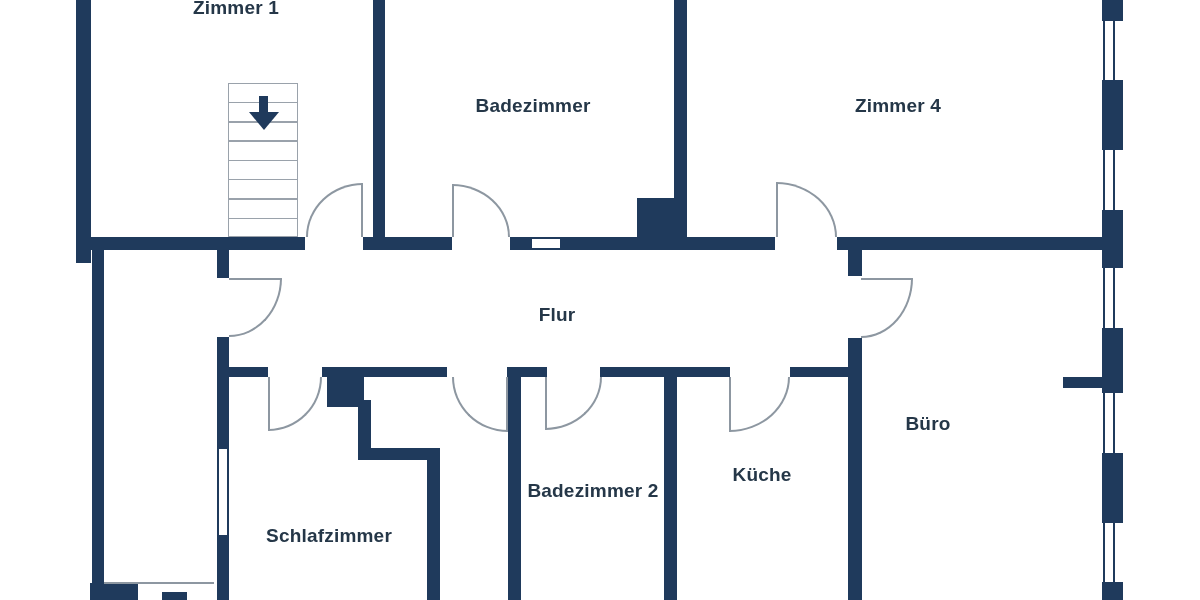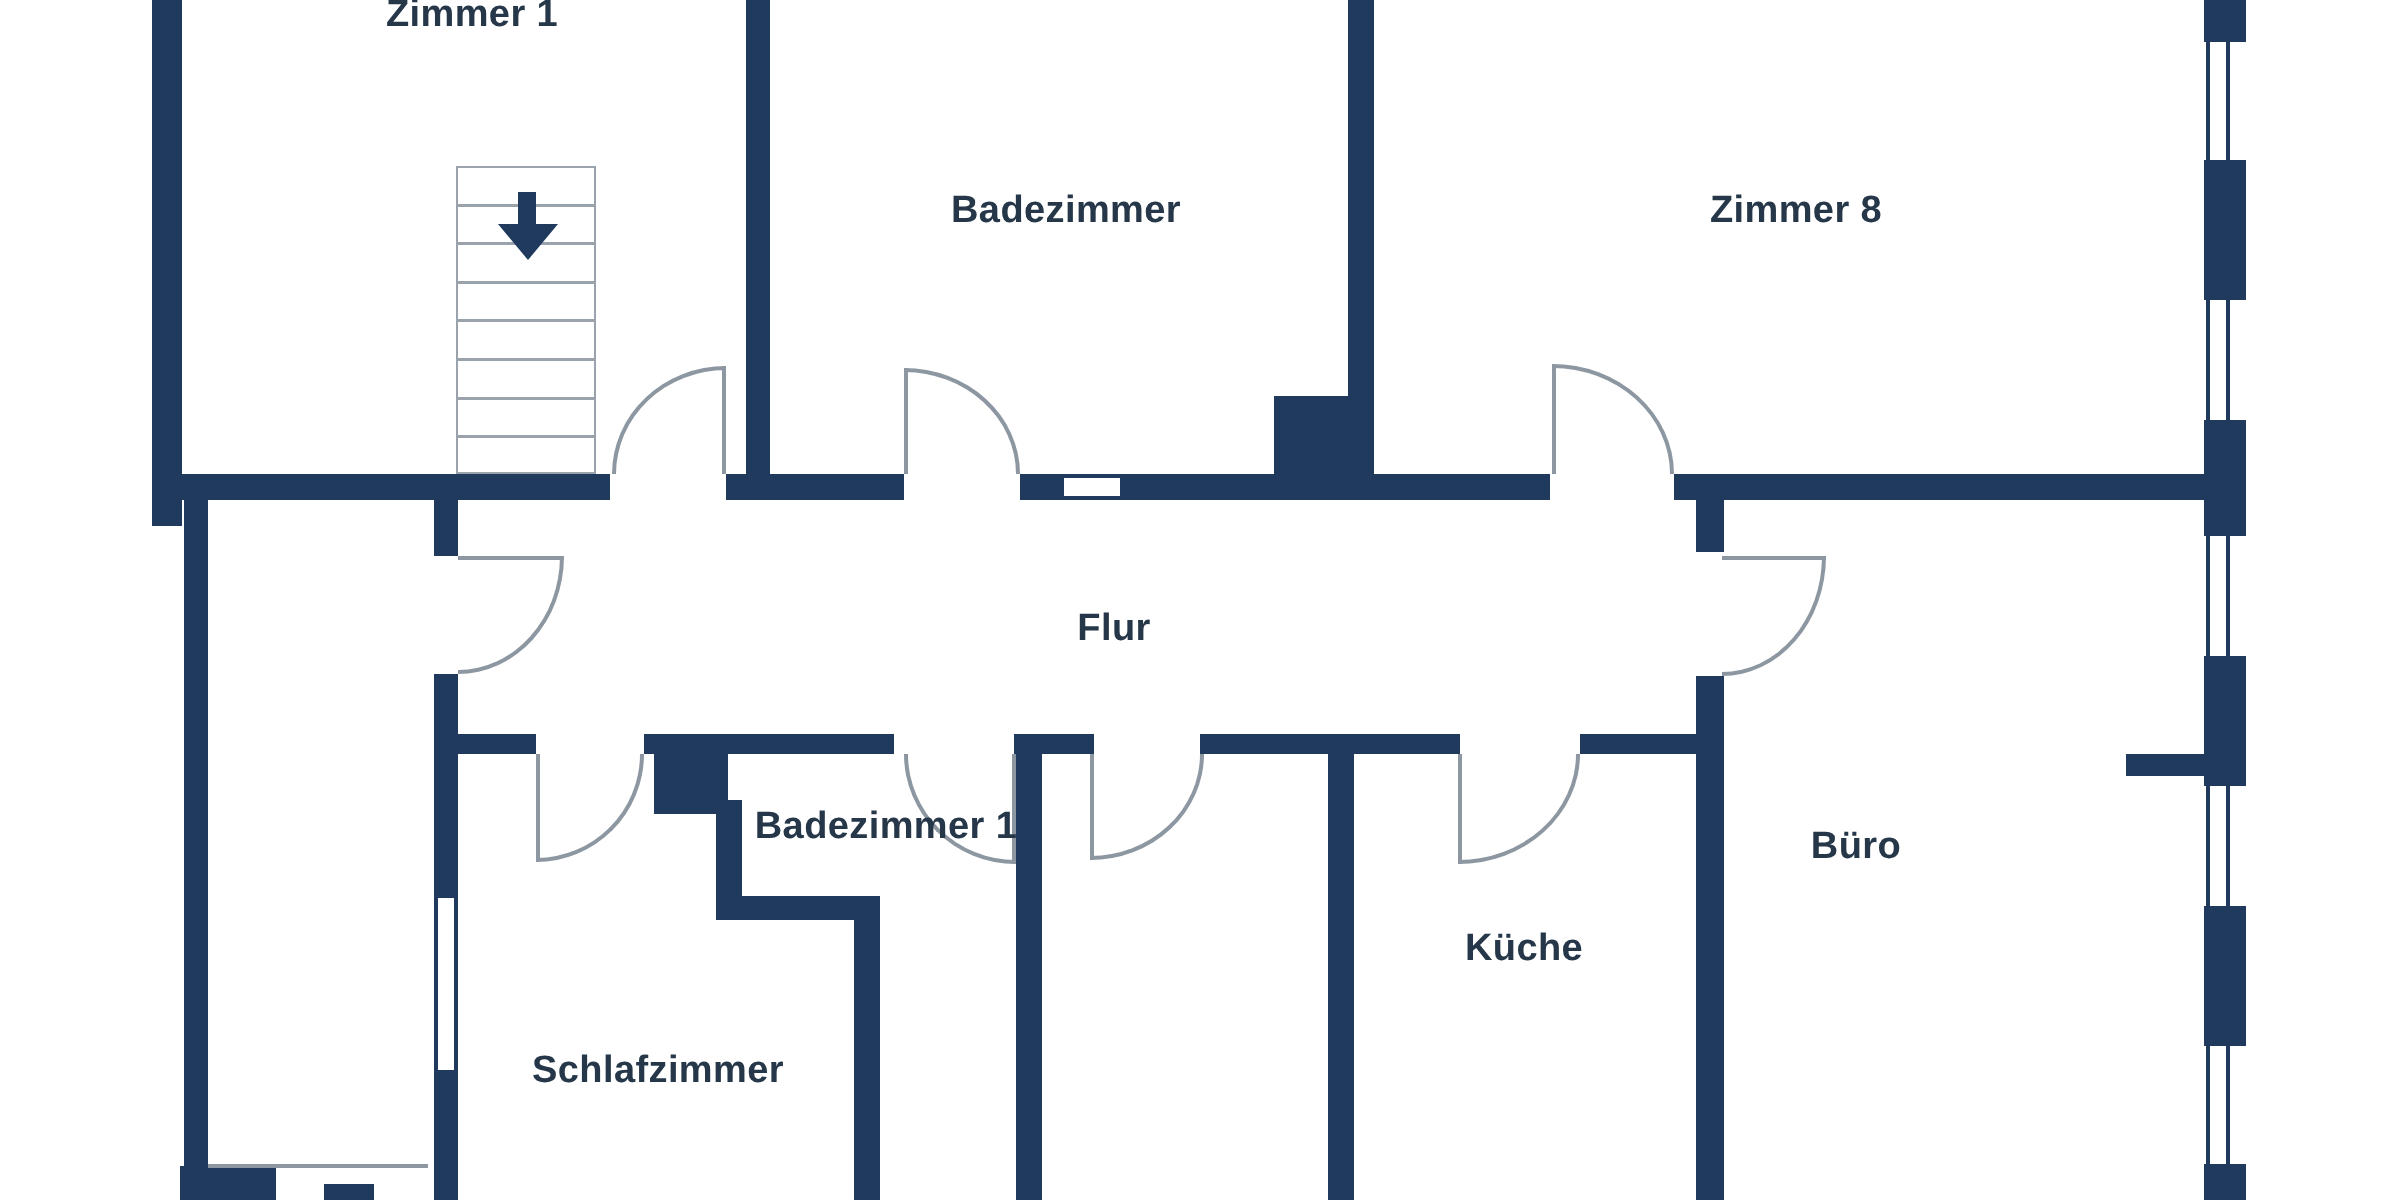--- a/index.html
+++ b/index.html
@@ -121,20 +121,20 @@
 
   <div class="door d-br leaf-top" style="left:861px;top:278px;width:52px;height:60px"></div>
 
   <div id="stairs">
     <div id="stairs-arrow-stem"></div>
     <div id="stairs-arrow-head"></div>
   </div>
 
   <div class="room-label" style="left:236px;top:8px">Zimmer 1</div>
   <div class="room-label" style="left:533px;top:106px">Badezimmer</div>
-  <div class="room-label" style="left:898px;top:106px">Zimmer 8</div>
+  <div class="room-label" style="left:898px;top:106px">Zimmer 4</div>
   <div class="room-label" style="left:557px;top:315px">Flur</div>
-  <div class="room-label" style="left:443px;top:414px">Badezimmer 1</div>
+  <div class="room-label" style="left:593px;top:491px">Badezimmer 2</div>
   <div class="room-label" style="left:762px;top:475px">Küche</div>
   <div class="room-label" style="left:928px;top:424px">Büro</div>
   <div class="room-label" style="left:329px;top:536px">Schlafzimmer</div>
 
 </div>
 
 </body></html>

